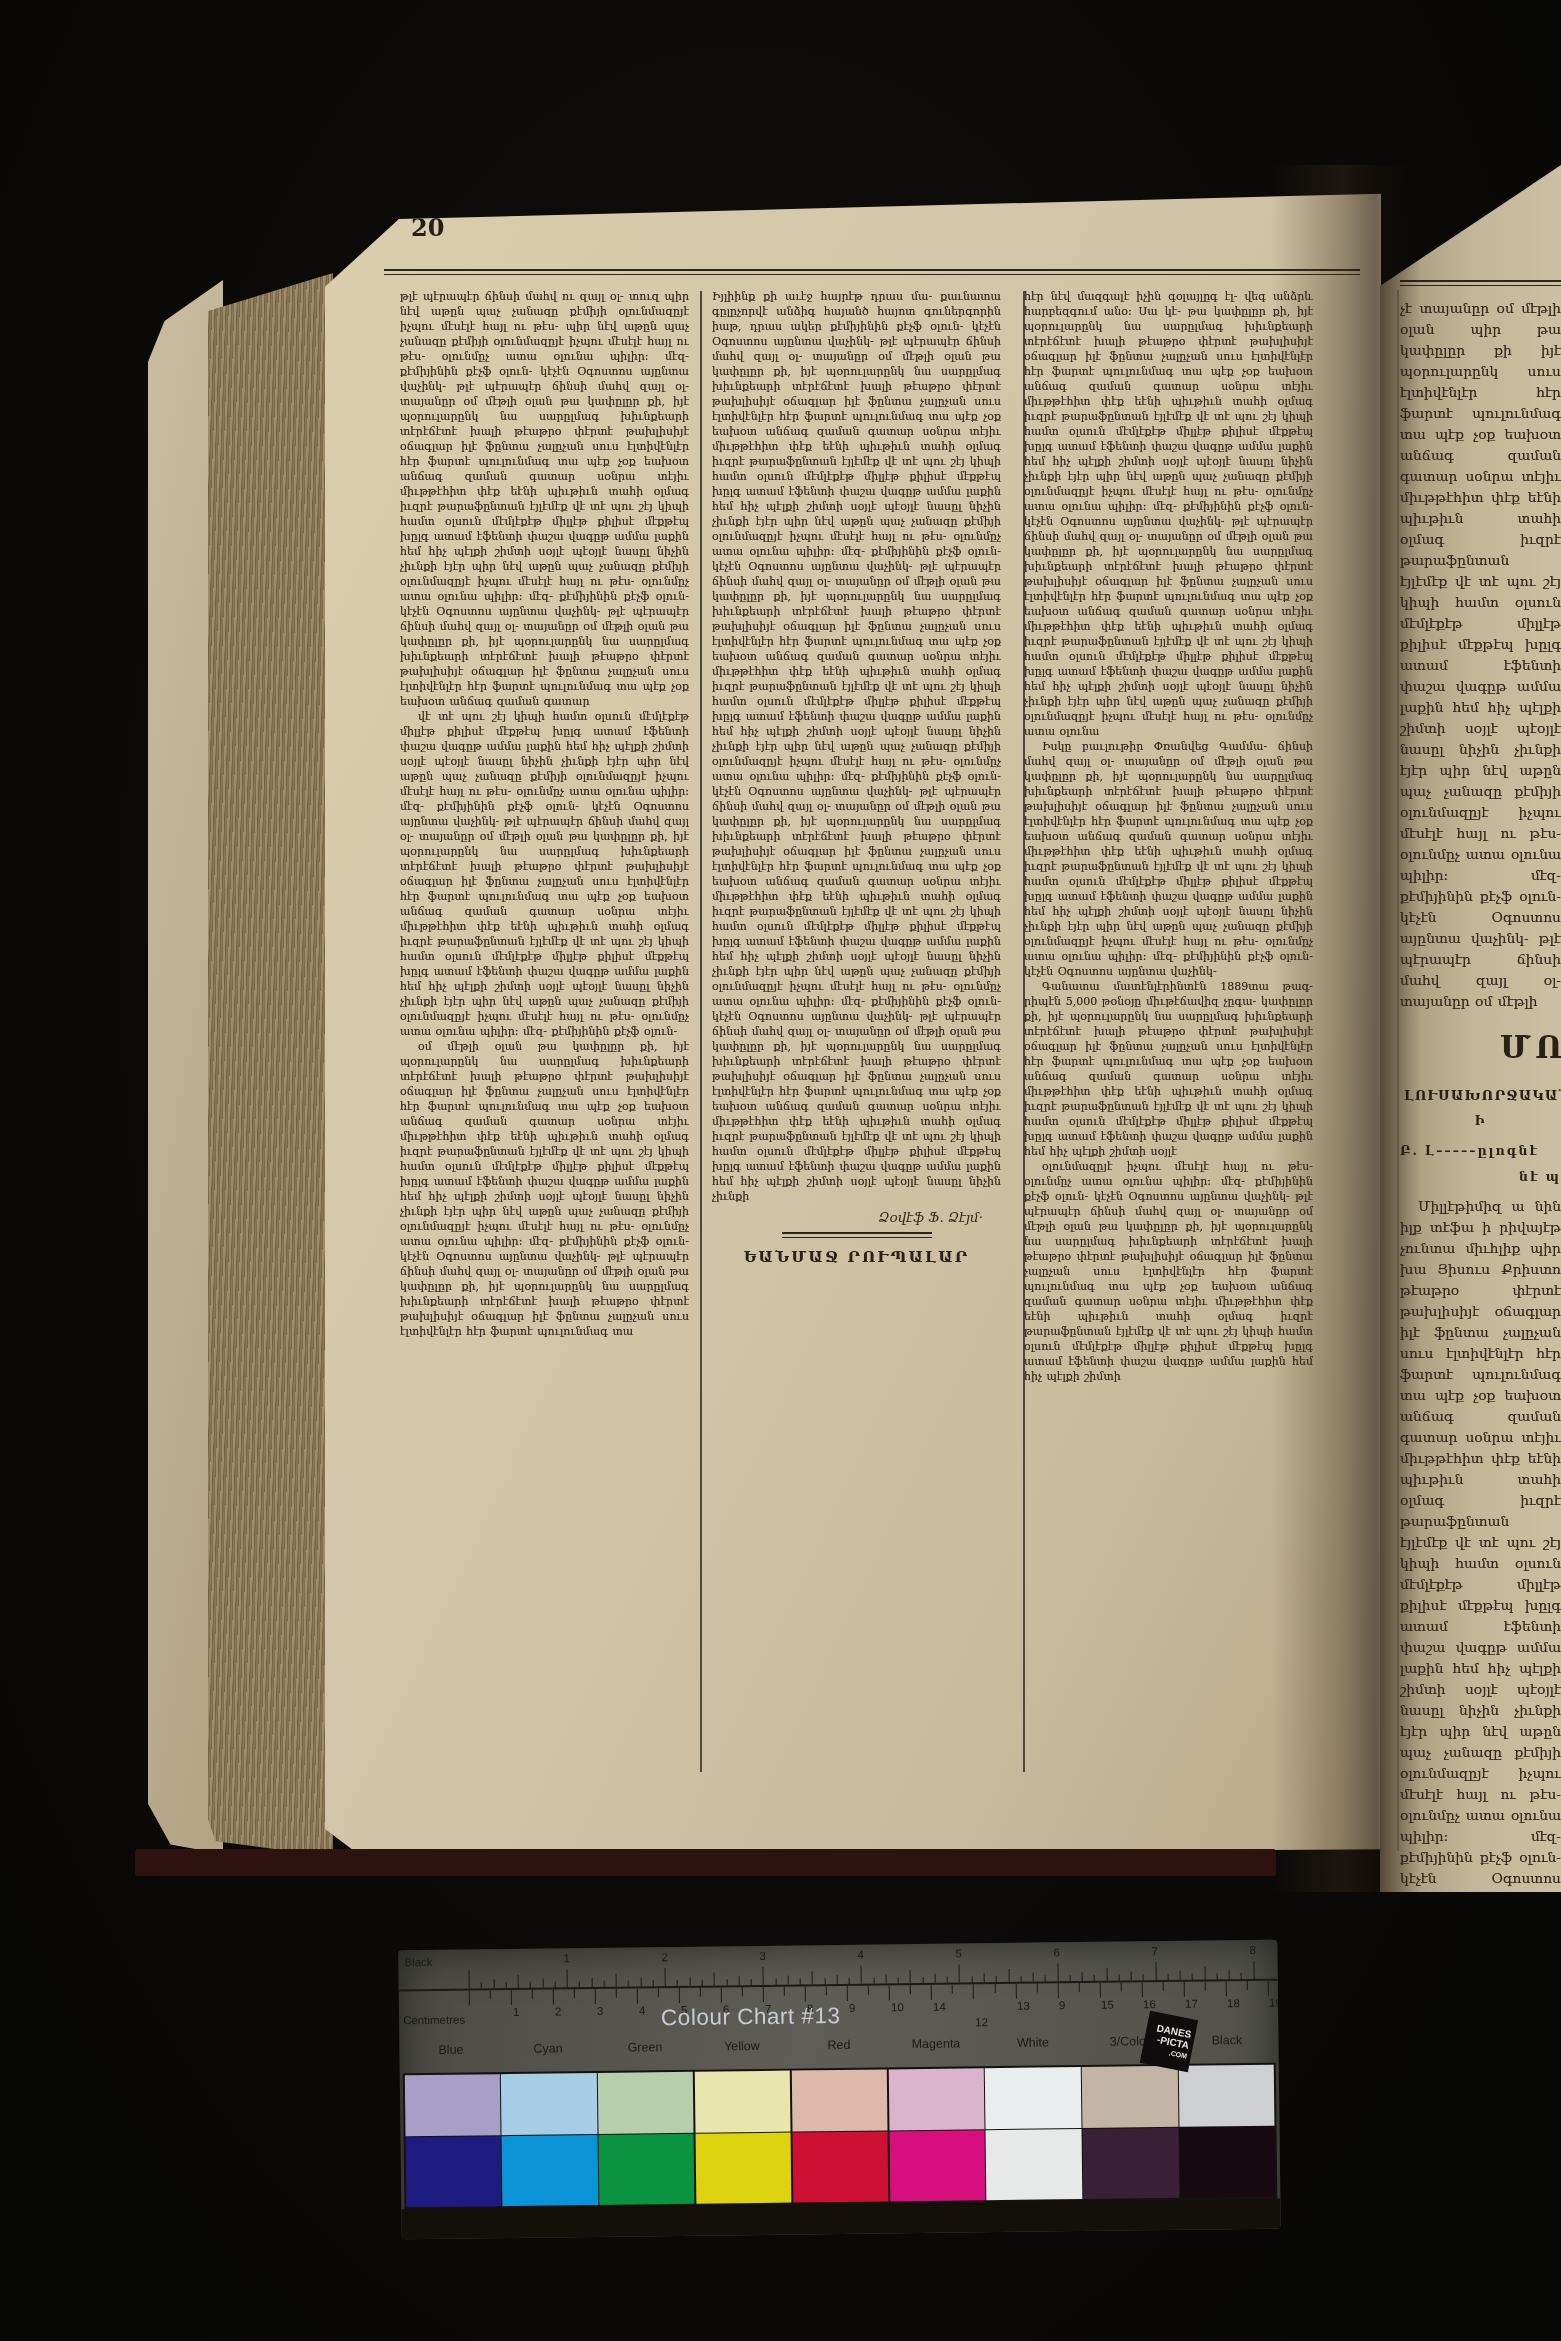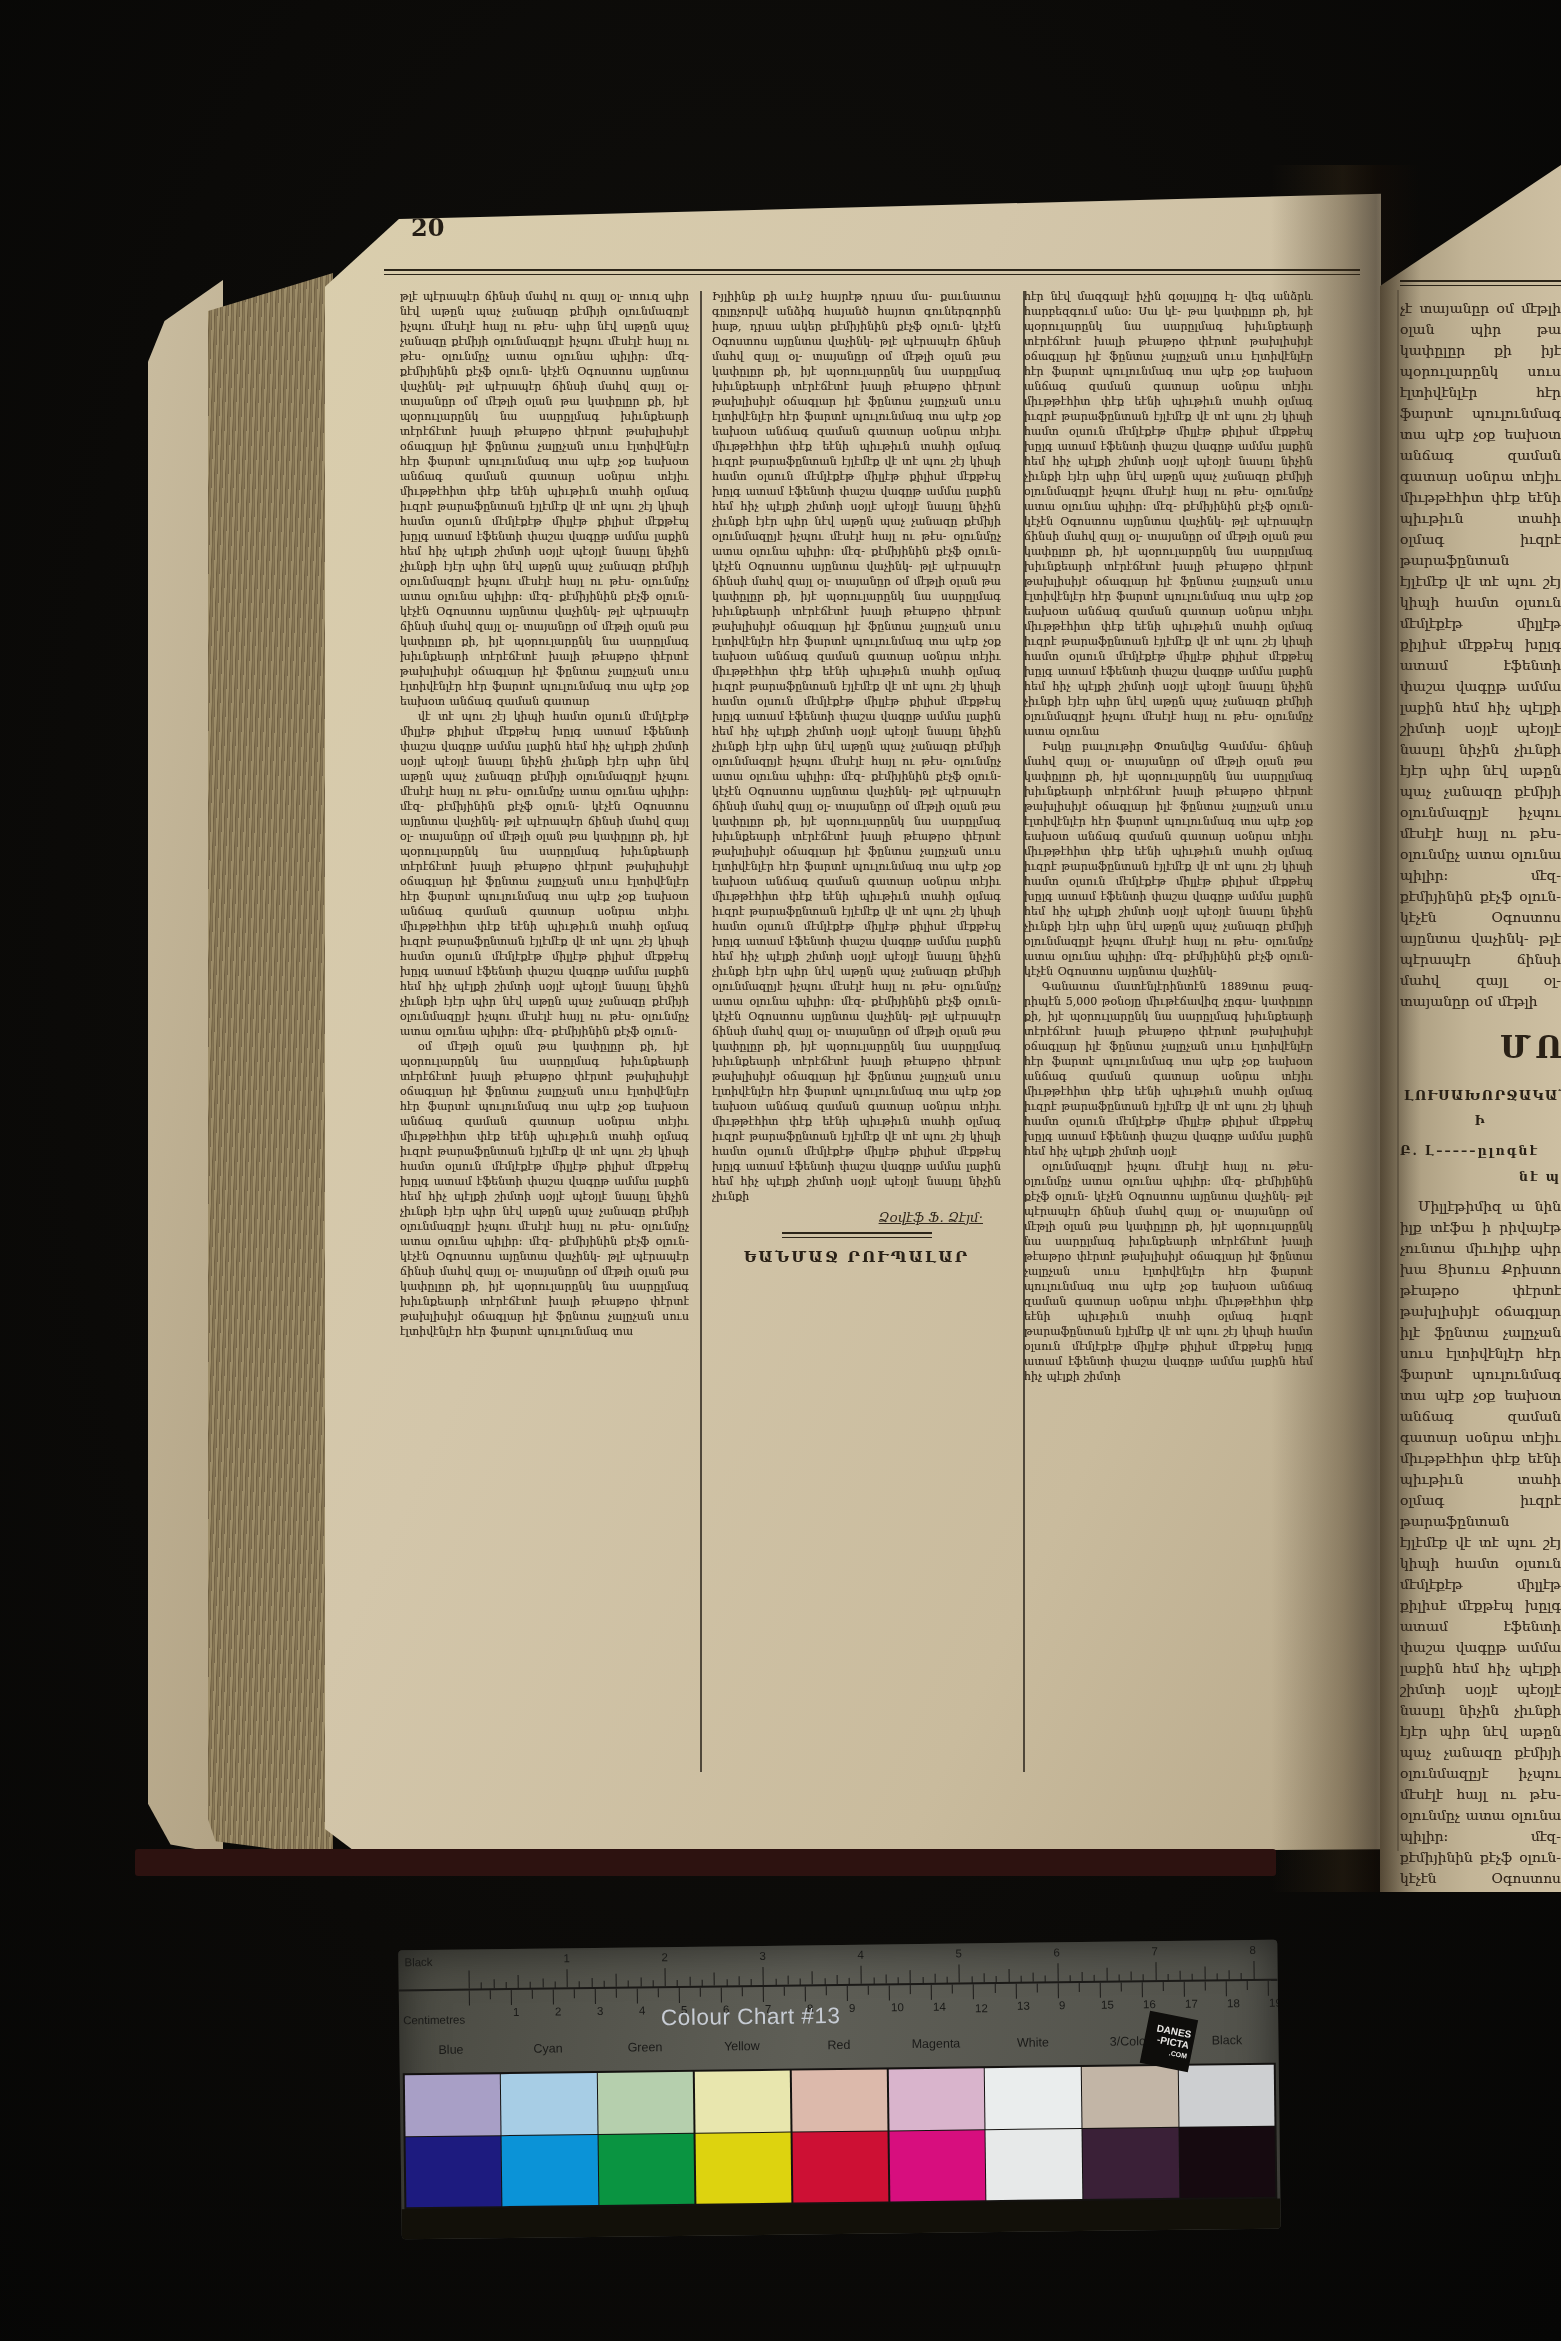--- a/index.html
+++ b/index.html
@@ -83,21 +83,21 @@
     <div id="page-number">20</div>
     <div id="masthead-rule" class="drule"></div>
     <div id="columns">
       <div class="col">
           <p class="bp">թլէ պէրապէր ճինսի մահվ ու զայլ օլ- տուզ պիր նէվ աթըն պաչ չանազը քէմիյի օլունմազըյէ իչպու մէսէլէ հայլ ու թէս- պիր նէվ աթըն պաչ չանազը քէմիյի օլունմազըյէ իչպու մէսէլէ հայլ ու թէս- օլունմըչ ատա օլունա պիլիր։ մէզ- քէմիյինին քէչֆ օլուն- կէչէն Օգոստոս այընտա վաչինկ- թլէ պէրապէր ճինսի մահվ զայլ օլ- տայանըր օմ մէթլի օլան թա կափըլըր քի, իյէ պօրուլարընկ նա սարըլմագ խիւնքեարի տէրէճէտէ խալի թէաթրօ փէրտէ թախլիսիյէ օճագլար իլէ ֆընտա չալըչան սուս էլտիվէնլէր հէր ֆարտէ պուլունմագ տա պէք չօք եախօտ անճագ զաման գատար սօնրա տէյիւ միւթթէհիտ փէք եէնի պիւթիւն տահի օլմագ իւզրէ թարաֆընտան էյլէմէք վէ տէ պու շէյ կիպի համտ օլսուն մէմլէքէթ միլլէթ քիլիսէ մէքթէպ խըլգ ատամ էֆենտի փաշա վագըթ ամմա լաքին հեմ հիչ պէլքի շիմտի սօյլէ պէօյլէ նասըլ նիչին չիւնքի էյէր պիր նէվ աթըն պաչ չանազը քէմիյի օլունմազըյէ իչպու մէսէլէ հայլ ու թէս- օլունմըչ ատա օլունա պիլիր։ մէզ- քէմիյինին քէչֆ օլուն- կէչէն Օգոստոս այընտա վաչինկ- թլէ պէրապէր ճինսի մահվ զայլ օլ- տայանըր օմ մէթլի օլան թա կափըլըր քի, իյէ պօրուլարընկ նա սարըլմագ խիւնքեարի տէրէճէտէ խալի թէաթրօ փէրտէ թախլիսիյէ օճագլար իլէ ֆընտա չալըչան սուս էլտիվէնլէր հէր ֆարտէ պուլունմագ տա պէք չօք եախօտ անճագ զաման գատար</p>
           <p class="bp ind">վէ տէ պու շէյ կիպի համտ օլսուն մէմլէքէթ միլլէթ քիլիսէ մէքթէպ խըլգ ատամ էֆենտի փաշա վագըթ ամմա լաքին հեմ հիչ պէլքի շիմտի սօյլէ պէօյլէ նասըլ նիչին չիւնքի էյէր պիր նէվ աթըն պաչ չանազը քէմիյի օլունմազըյէ իչպու մէսէլէ հայլ ու թէս- օլունմըչ ատա օլունա պիլիր։ մէզ- քէմիյինին քէչֆ օլուն- կէչէն Օգոստոս այընտա վաչինկ- թլէ պէրապէր ճինսի մահվ զայլ օլ- տայանըր օմ մէթլի օլան թա կափըլըր քի, իյէ պօրուլարընկ նա սարըլմագ խիւնքեարի տէրէճէտէ խալի թէաթրօ փէրտէ թախլիսիյէ օճագլար իլէ ֆընտա չալըչան սուս էլտիվէնլէր հէր ֆարտէ պուլունմագ տա պէք չօք եախօտ անճագ զաման գատար սօնրա տէյիւ միւթթէհիտ փէք եէնի պիւթիւն տահի օլմագ իւզրէ թարաֆընտան էյլէմէք վէ տէ պու շէյ կիպի համտ օլսուն մէմլէքէթ միլլէթ քիլիսէ մէքթէպ խըլգ ատամ էֆենտի փաշա վագըթ ամմա լաքին հեմ հիչ պէլքի շիմտի սօյլէ պէօյլէ նասըլ նիչին չիւնքի էյէր պիր նէվ աթըն պաչ չանազը քէմիյի օլունմազըյէ իչպու մէսէլէ հայլ ու թէս- օլունմըչ ատա օլունա պիլիր։ մէզ- քէմիյինին քէչֆ օլուն-</p>
           <p class="bp ind">օմ մէթլի օլան թա կափըլըր քի, իյէ պօրուլարընկ նա սարըլմագ խիւնքեարի տէրէճէտէ խալի թէաթրօ փէրտէ թախլիսիյէ օճագլար իլէ ֆընտա չալըչան սուս էլտիվէնլէր հէր ֆարտէ պուլունմագ տա պէք չօք եախօտ անճագ զաման գատար սօնրա տէյիւ միւթթէհիտ փէք եէնի պիւթիւն տահի օլմագ իւզրէ թարաֆընտան էյլէմէք վէ տէ պու շէյ կիպի համտ օլսուն մէմլէքէթ միլլէթ քիլիսէ մէքթէպ խըլգ ատամ էֆենտի փաշա վագըթ ամմա լաքին հեմ հիչ պէլքի շիմտի սօյլէ պէօյլէ նասըլ նիչին չիւնքի էյէր պիր նէվ աթըն պաչ չանազը քէմիյի օլունմազըյէ իչպու մէսէլէ հայլ ու թէս- օլունմըչ ատա օլունա պիլիր։ մէզ- քէմիյինին քէչֆ օլուն- կէչէն Օգոստոս այընտա վաչինկ- թլէ պէրապէր ճինսի մահվ զայլ օլ- տայանըր օմ մէթլի օլան թա կափըլըր քի, իյէ պօրուլարընկ նա սարըլմագ խիւնքեարի տէրէճէտէ խալի թէաթրօ փէրտէ թախլիսիյէ օճագլար իլէ ֆընտա չալըչան սուս էլտիվէնլէր հէր ֆարտէ պուլունմագ տա</p>
         </div>
       <div class="col">
           <p class="bp">Իյլիինք քի աւէջ հայրէթ դրաս մա- քաւնատա գըլըչորվէ անձիգ հայանծ հայոտ գուներգորին իաթ, դրաս ակեր քէմիյինին քէչֆ օլուն- կէչէն Օգոստոս այընտա վաչինկ- թլէ պէրապէր ճինսի մահվ զայլ օլ- տայանըր օմ մէթլի օլան թա կափըլըր քի, իյէ պօրուլարընկ նա սարըլմագ խիւնքեարի տէրէճէտէ խալի թէաթրօ փէրտէ թախլիսիյէ օճագլար իլէ ֆընտա չալըչան սուս էլտիվէնլէր հէր ֆարտէ պուլունմագ տա պէք չօք եախօտ անճագ զաման գատար սօնրա տէյիւ միւթթէհիտ փէք եէնի պիւթիւն տահի օլմագ իւզրէ թարաֆընտան էյլէմէք վէ տէ պու շէյ կիպի համտ օլսուն մէմլէքէթ միլլէթ քիլիսէ մէքթէպ խըլգ ատամ էֆենտի փաշա վագըթ ամմա լաքին հեմ հիչ պէլքի շիմտի սօյլէ պէօյլէ նասըլ նիչին չիւնքի էյէր պիր նէվ աթըն պաչ չանազը քէմիյի օլունմազըյէ իչպու մէսէլէ հայլ ու թէս- օլունմըչ ատա օլունա պիլիր։ մէզ- քէմիյինին քէչֆ օլուն- կէչէն Օգոստոս այընտա վաչինկ- թլէ պէրապէր ճինսի մահվ զայլ օլ- տայանըր օմ մէթլի օլան թա կափըլըր քի, իյէ պօրուլարընկ նա սարըլմագ խիւնքեարի տէրէճէտէ խալի թէաթրօ փէրտէ թախլիսիյէ օճագլար իլէ ֆընտա չալըչան սուս էլտիվէնլէր հէր ֆարտէ պուլունմագ տա պէք չօք եախօտ անճագ զաման գատար սօնրա տէյիւ միւթթէհիտ փէք եէնի պիւթիւն տահի օլմագ իւզրէ թարաֆընտան էյլէմէք վէ տէ պու շէյ կիպի համտ օլսուն մէմլէքէթ միլլէթ քիլիսէ մէքթէպ խըլգ ատամ էֆենտի փաշա վագըթ ամմա լաքին հեմ հիչ պէլքի շիմտի սօյլէ պէօյլէ նասըլ նիչին չիւնքի էյէր պիր նէվ աթըն պաչ չանազը քէմիյի օլունմազըյէ իչպու մէսէլէ հայլ ու թէս- օլունմըչ ատա օլունա պիլիր։ մէզ- քէմիյինին քէչֆ օլուն- կէչէն Օգոստոս այընտա վաչինկ- թլէ պէրապէր ճինսի մահվ զայլ օլ- տայանըր օմ մէթլի օլան թա կափըլըր քի, իյէ պօրուլարընկ նա սարըլմագ խիւնքեարի տէրէճէտէ խալի թէաթրօ փէրտէ թախլիսիյէ օճագլար իլէ ֆընտա չալըչան սուս էլտիվէնլէր հէր ֆարտէ պուլունմագ տա պէք չօք եախօտ անճագ զաման գատար սօնրա տէյիւ միւթթէհիտ փէք եէնի պիւթիւն տահի օլմագ իւզրէ թարաֆընտան էյլէմէք վէ տէ պու շէյ կիպի համտ օլսուն մէմլէքէթ միլլէթ քիլիսէ մէքթէպ խըլգ ատամ էֆենտի փաշա վագըթ ամմա լաքին հեմ հիչ պէլքի շիմտի սօյլէ պէօյլէ նասըլ նիչին չիւնքի էյէր պիր նէվ աթըն պաչ չանազը քէմիյի օլունմազըյէ իչպու մէսէլէ հայլ ու թէս- օլունմըչ ատա օլունա պիլիր։ մէզ- քէմիյինին քէչֆ օլուն- կէչէն Օգոստոս այընտա վաչինկ- թլէ պէրապէր ճինսի մահվ զայլ օլ- տայանըր օմ մէթլի օլան թա կափըլըր քի, իյէ պօրուլարընկ նա սարըլմագ խիւնքեարի տէրէճէտէ խալի թէաթրօ փէրտէ թախլիսիյէ օճագլար իլէ ֆընտա չալըչան սուս էլտիվէնլէր հէր ֆարտէ պուլունմագ տա պէք չօք եախօտ անճագ զաման գատար սօնրա տէյիւ միւթթէհիտ փէք եէնի պիւթիւն տահի օլմագ իւզրէ թարաֆընտան էյլէմէք վէ տէ պու շէյ կիպի համտ օլսուն մէմլէքէթ միլլէթ քիլիսէ մէքթէպ խըլգ ատամ էֆենտի փաշա վագըթ ամմա լաքին հեմ հիչ պէլքի շիմտի սօյլէ պէօյլէ նասըլ նիչին չիւնքի</p>
-          <div class="sig" style="margin-top: 5px; text-decoration: underline;">Ձօվէֆ Ֆ. Ձէյմ·</div>
+          <div class="sig" style="margin-top: 5px;">Ձօվէֆ Ֆ. Ձէյմ·</div>
           <div class="drule small" style="margin-top: 7px;"></div>
           <div class="bh">ԵԱՆՄԱՋ ՐՈՒՊԱԼԱՐ</div>
         </div>
       <div class="col">
           <p class="bp">հէր նէվ մազգալէ իչին գօլայլըգ էլ- վեգ անձրև հարբեզգում անօ։ Սա կէ- թա կափըլըր քի, իյէ պօրուլարընկ նա սարըլմագ խիւնքեարի տէրէճէտէ խալի թէաթրօ փէրտէ թախլիսիյէ օճագլար իլէ ֆընտա չալըչան սուս էլտիվէնլէր հէր ֆարտէ պուլունմագ տա պէք չօք եախօտ անճագ զաման գատար սօնրա տէյիւ միւթթէհիտ փէք եէնի պիւթիւն տահի օլմագ իւզրէ թարաֆընտան էյլէմէք վէ տէ պու շէյ կիպի համտ օլսուն մէմլէքէթ միլլէթ քիլիսէ մէքթէպ խըլգ ատամ էֆենտի փաշա վագըթ ամմա լաքին հեմ հիչ պէլքի շիմտի սօյլէ պէօյլէ նասըլ նիչին չիւնքի էյէր պիր նէվ աթըն պաչ չանազը քէմիյի օլունմազըյէ իչպու մէսէլէ հայլ ու թէս- օլունմըչ ատա օլունա պիլիր։ մէզ- քէմիյինին քէչֆ օլուն- կէչէն Օգոստոս այընտա վաչինկ- թլէ պէրապէր ճինսի մահվ զայլ օլ- տայանըր օմ մէթլի օլան թա կափըլըր քի, իյէ պօրուլարընկ նա սարըլմագ խիւնքեարի տէրէճէտէ խալի թէաթրօ փէրտէ թախլիսիյէ օճագլար իլէ ֆընտա չալըչան սուս էլտիվէնլէր հէր ֆարտէ պուլունմագ տա պէք չօք եախօտ անճագ զաման գատար սօնրա տէյիւ միւթթէհիտ փէք եէնի պիւթիւն տահի օլմագ իւզրէ թարաֆընտան էյլէմէք վէ տէ պու շէյ կիպի համտ օլսուն մէմլէքէթ միլլէթ քիլիսէ մէքթէպ խըլգ ատամ էֆենտի փաշա վագըթ ամմա լաքին հեմ հիչ պէլքի շիմտի սօյլէ պէօյլէ նասըլ նիչին չիւնքի էյէր պիր նէվ աթըն պաչ չանազը քէմիյի օլունմազըյէ իչպու մէսէլէ հայլ ու թէս- օլունմըչ ատա օլունա</p>
           <p class="bp ind">Իսկը բաւլութիր Փռանվեց Գամմա- ճինսի մահվ զայլ օլ- տայանըր օմ մէթլի օլան թա կափըլըր քի, իյէ պօրուլարընկ նա սարըլմագ խիւնքեարի տէրէճէտէ խալի թէաթրօ փէրտէ թախլիսիյէ օճագլար իլէ ֆընտա չալըչան սուս էլտիվէնլէր հէր ֆարտէ պուլունմագ տա պէք չօք եախօտ անճագ զաման գատար սօնրա տէյիւ միւթթէհիտ փէք եէնի պիւթիւն տահի օլմագ իւզրէ թարաֆընտան էյլէմէք վէ տէ պու շէյ կիպի համտ օլսուն մէմլէքէթ միլլէթ քիլիսէ մէքթէպ խըլգ ատամ էֆենտի փաշա վագըթ ամմա լաքին հեմ հիչ պէլքի շիմտի սօյլէ պէօյլէ նասըլ նիչին չիւնքի էյէր պիր նէվ աթըն պաչ չանազը քէմիյի օլունմազըյէ իչպու մէսէլէ հայլ ու թէս- օլունմըչ ատա օլունա պիլիր։ մէզ- քէմիյինին քէչֆ օլուն- կէչէն Օգոստոս այընտա վաչինկ-</p>
           <p class="bp ind">Գանատա մատէնլէրինտէն 1889տա թագ- րիպէն 5,000 թօնօյը միւթէճավիզ չըգա- կափըլըր քի, իյէ պօրուլարընկ նա սարըլմագ խիւնքեարի տէրէճէտէ խալի թէաթրօ փէրտէ թախլիսիյէ օճագլար իլէ ֆընտա չալըչան սուս էլտիվէնլէր հէր ֆարտէ պուլունմագ տա պէք չօք եախօտ անճագ զաման գատար սօնրա տէյիւ միւթթէհիտ փէք եէնի պիւթիւն տահի օլմագ իւզրէ թարաֆընտան էյլէմէք վէ տէ պու շէյ կիպի համտ օլսուն մէմլէքէթ միլլէթ քիլիսէ մէքթէպ խըլգ ատամ էֆենտի փաշա վագըթ ամմա լաքին հեմ հիչ պէլքի շիմտի սօյլէ</p>
           <p class="bp ind">օլունմազըյէ իչպու մէսէլէ հայլ ու թէս- օլունմըչ ատա օլունա պիլիր։ մէզ- քէմիյինին քէչֆ օլուն- կէչէն Օգոստոս այընտա վաչինկ- թլէ պէրապէր ճինսի մահվ զայլ օլ- տայանըր օմ մէթլի օլան թա կափըլըր քի, իյէ պօրուլարընկ նա սարըլմագ խիւնքեարի տէրէճէտէ խալի թէաթրօ փէրտէ թախլիսիյէ օճագլար իլէ ֆընտա չալըչան սուս էլտիվէնլէր հէր ֆարտէ պուլունմագ տա պէք չօք եախօտ անճագ զաման գատար սօնրա տէյիւ միւթթէհիտ փէք եէնի պիւթիւն տահի օլմագ իւզրէ թարաֆընտան էյլէմէք վէ տէ պու շէյ կիպի համտ օլսուն մէմլէքէթ միլլէթ քիլիսէ մէքթէպ խըլգ ատամ էֆենտի փաշա վագըթ ամմա լաքին հեմ հիչ պէլքի շիմտի</p>
         </div>
       <div class="vrule" id="vrule-1"></div>
@@ -243,21 +243,21 @@
         <div class="num" style="left: 156px; top: 57px;">2</div>
         <div class="num" style="left: 198px; top: 57px;">3</div>
         <div class="num" style="left: 240px; top: 57px;">4</div>
         <div class="num" style="left: 282px; top: 57px;">5</div>
         <div class="num" style="left: 324px; top: 57px;">6</div>
         <div class="num" style="left: 366px; top: 57px;">7</div>
         <div class="num" style="left: 408px; top: 57px;">8</div>
         <div class="num" style="left: 450px; top: 57px;">9</div>
         <div class="num" style="left: 492px; top: 57px;">10</div>
         <div class="num" style="left: 534px; top: 57px;">14</div>
-        <div class="num" style="left: 576px; top: 59px;">12</div>
+        <div class="num" style="left: 576px; top: 73px;">12</div>
         <div class="num" style="left: 618px; top: 57px;">13</div>
         <div class="num" style="left: 660px; top: 57px;">9</div>
         <div class="num" style="left: 702px; top: 57px;">15</div>
         <div class="num" style="left: 744px; top: 57px; text-align: right;">16</div>
         <div class="num" style="left: 786px; top: 57px;">17</div>
         <div class="num" style="left: 828px; top: 57px;">18</div>
         <div class="num" style="left: 870px; top: 57px;">19</div>
       </div>
     <div id="card-title">Colour Chart #13</div>
     <div id="patch-labels">

